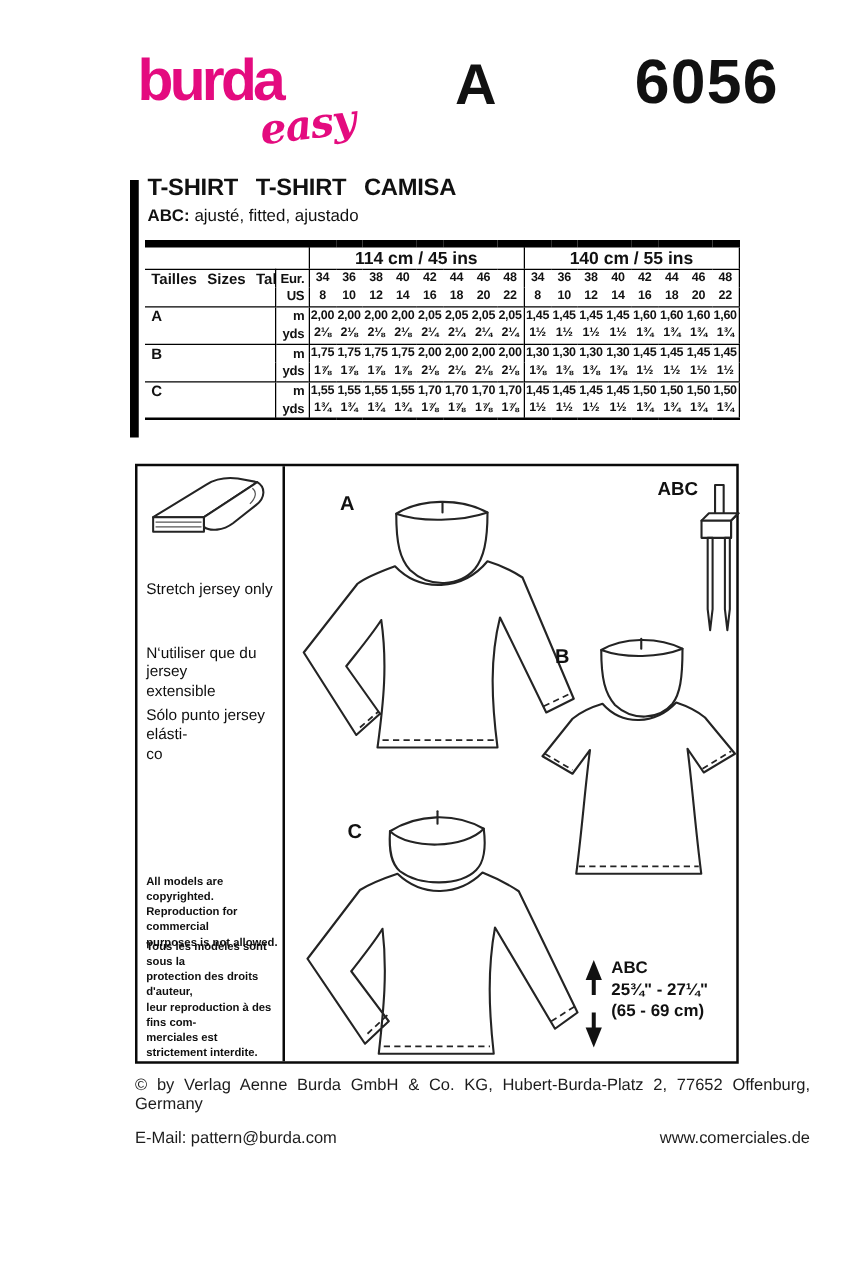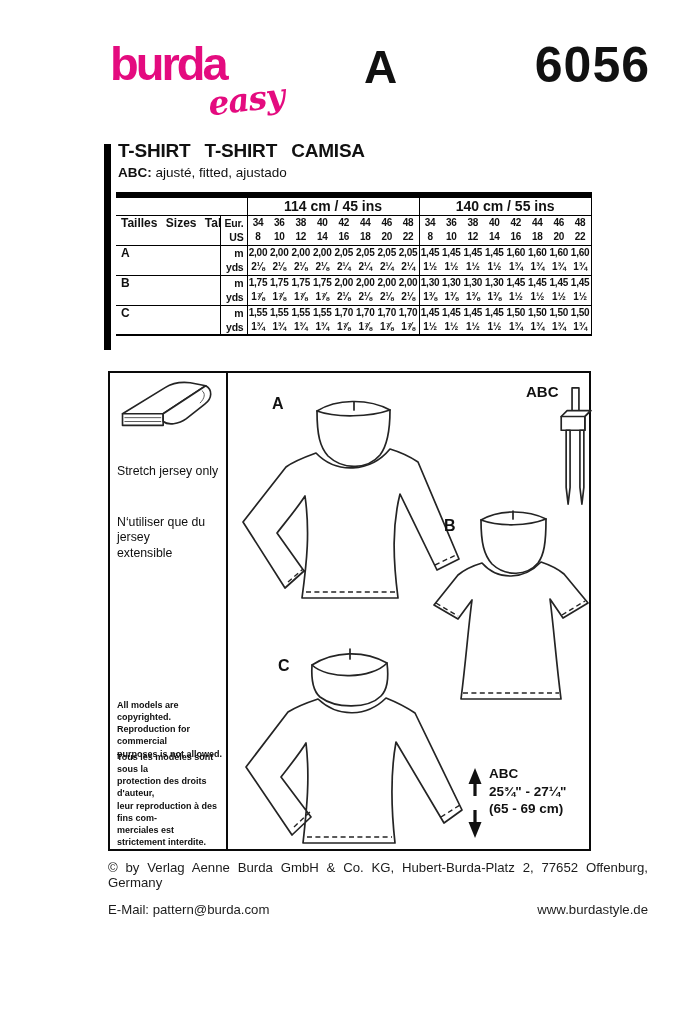--- a/index.html
+++ b/index.html
@@ -12,21 +12,21 @@
   .abs { position:absolute; }
 
   
   .brand { left:84px; top:36px; width:190px; height:90px; }
   .brand-burda { position:absolute; left:0; top:0; font-size:47px; font-weight:800;
     letter-spacing:-3px; color:var(--pink); }
   .brand-easy { position:absolute; left:98px; top:44px; font-size:33px; font-weight:700;
     font-style:italic; font-family:"DejaVu Serif","Liberation Serif",serif;
     color:var(--pink); transform:rotate(-7deg); letter-spacing:-1px; }
   .view-letter { left:338px; top:40px; font-size:46px; font-weight:700; }
-  .pattern-number { left:474px; top:36px; width:150px; text-align:right;
+  .pattern-number { left:447px; top:36px; width:150px; text-align:right;
     font-size:50px; font-weight:700; letter-spacing:1px; }
 
   
   .margin-bar { left:78px; top:144px; width:7px; height:206px; background:#000; }
   .title-main { left:92px; top:140px; font-size:19px; font-weight:800; word-spacing:9px; letter-spacing:-0.2px; }
   .title-sub  { left:92px; top:165px; font-size:13.5px; }
   .title-sub b { font-weight:800; }
 
   
   .size-table { left:90px; top:192px; width:475px; border-collapse:collapse; table-layout:fixed;
@@ -269,20 +269,21 @@
 
     <svg class="abs" style="left:5px;top:4px" width="106" height="60" viewBox="0 0 106 62">
       <path class="fill" d="M6,38 L50,11 C58,6 68,5 76,6 L92,9 L48,38 Z"></path>
       <path class="fill" d="M6,38 L48,38 L48,50 L6,50 Z"></path>
       <path class="thin" d="M8,42 L46,42 M8,46 L46,46"></path>
       <path class="fill" d="M92,9 C99,13 99,22 91,28 L72,43 C64,49 53,50 48,46 L48,38 Z"></path>
       <path class="thin" d="M88,14 C92,17 91,22 86,27"></path>
     </svg>
     <div class="note note-en">Stretch jersey only</div>
     <div class="note note-fr">N‘utiliser que du jersey<br>extensible</div>
+    <div class="note note-es">Sólo punto jersey elásti-<br>co</div>
     <div class="copy copy-en">All models are copyrighted.<br>Reproduction for commercial<br>purposes is not allowed.</div>
     <div class="copy copy-fr">Tous les modèles sont sous la<br>protection des droits d'auteur,<br>leur reproduction à des fins com-<br>merciales est strictement interdite.</div>
 
     <div class="abc-top">ABC</div>
 
     <svg class="abs" style="left:446px;top:12px" width="38" height="126" viewBox="0 0 38 128">
       <path class="fill" d="M16,3 L23,3 L23,27 L16,27 Z"></path>
       <path class="fill" d="M11,26 L35,26 L29,32 L29,46 L5,46 L5,32 Z"></path>
       <path class="ln" d="M5,32 L29,32 M29,32 L35,26 M29,32 L29,46"></path>
       <path class="fill" d="M10,46 L10,104 L12,121 L14,104 L14,46 Z"></path>
@@ -333,15 +334,15 @@
     <div class="len-note">
       <div>ABC</div>
       <div>25¾" - 27¼"</div>
       <div>(65 - 69 cm)</div>
     </div>
   </div>
 
   <div class="abs footer-line1">© by Verlag Aenne Burda GmbH &amp; Co. KG, Hubert-Burda-Platz 2, 77652 Offenburg, Germany</div>
   <div class="abs footer-line2">
     <span>E-Mail: pattern@burda.com</span>
-    <span>www.burdastyle.de</span>
+    <span>www.comerciales.de</span>
   </div>
 </div>
 
 </body></html>

